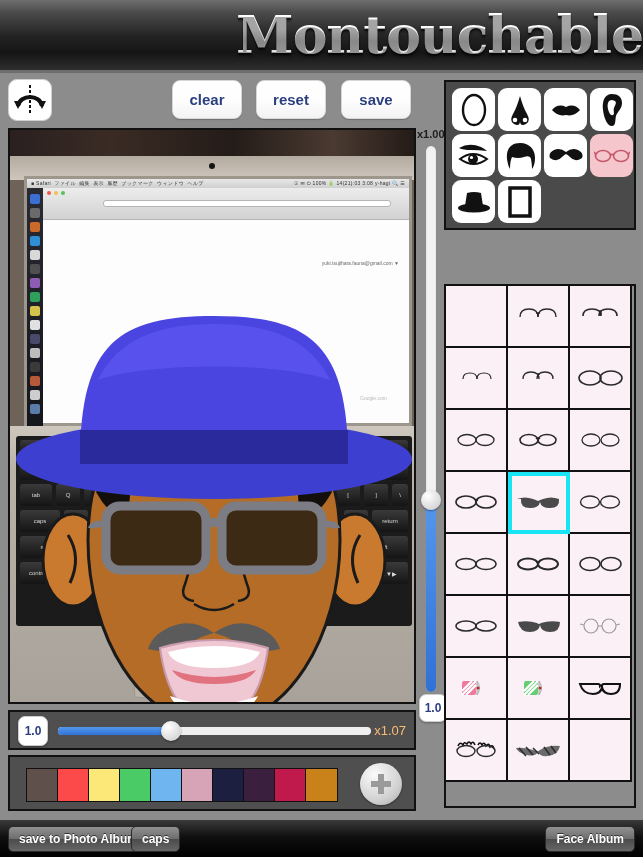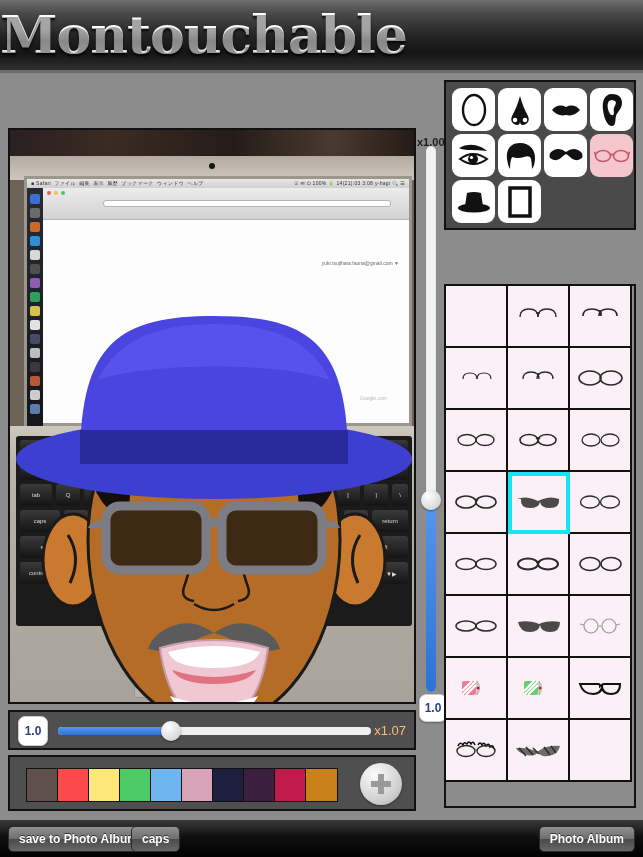--- a/index.html
+++ b/index.html
@@ -9,21 +9,21 @@
     font-family: "Liberation Sans", sans-serif;
     overflow: hidden;
   }
   #app { position: relative; width: 643px; height: 857px; background: #8c8c8c; }
 
   
   .titlebar {
     position: absolute; left: 0; top: 0; width: 643px; height: 73px;
     background: linear-gradient(180deg,#6f6f6f 0%,#4b4b4b 18%,#232323 52%,#151515 75%,#2e2e2e 100%);
     border-bottom: 3px solid #6d6d6d;
-    display: flex; align-items: center; justify-content: flex-start;
+    display: flex; align-items: center; justify-content: flex-end;
   }
   .app-title {
     font-family: "DejaVu Serif", serif;
     font-weight: 700;
     font-size: 52px;
     letter-spacing: -1px;
     background: linear-gradient(180deg,#ffffff 0%,#fbfbfb 40%,#d2d2d2 62%,#f2f2f2 100%);
     -webkit-background-clip: text; background-clip: text;
     color: transparent;
     -webkit-text-fill-color: transparent;
@@ -92,21 +92,21 @@
     border-radius:3px; color:#d6d6d6; font-size:6px;
     display:flex; align-items:center; justify-content:center; }
   .p-trackpad { position:absolute; left:124px; top:502px; width:150px; height:66px;
     background:#bab3a9; border:1px solid #9d968d; border-radius:4px; }
 
   
   .face-layer { position:absolute; left:0; top:0; width:408px; height:576px; }
 
   
   .vslider-label {
-    position:absolute; left:417px; top:136px; font-size:11px; color:#1d1d1d; font-weight:600;
+    position:absolute; left:417px; top:128px; font-size:11px; color:#1d1d1d; font-weight:600;
   }
   .vslider { position:absolute; left:425px; top:146px; width:12px; height:546px; }
   .vtrack-bg { position:absolute; left:1px; top:0; width:10px; height:100%;
     background:#f2f2f2; border-radius:5px; box-shadow: inset 0 0 1px rgba(0,0,0,.35); }
   .vtrack-fill { position:absolute; left:1px; bottom:0; width:10px; height:35%;
     background: linear-gradient(180deg,#5596ec,#2f72d6); border-radius:5px; }
   .vthumb { position:absolute; left:-4px; top:63%; width:20px; height:20px; border-radius:50%;
     background: radial-gradient(circle at 35% 30%,#ffffff,#d8d8d8 70%,#b9b9b9 100%);
     box-shadow:0 1px 2px rgba(0,0,0,.45); }
   .vbadge {
@@ -193,20 +193,33 @@
 </style>
 </head>
 <body>
 
 <div id="app">
 
   <div class="titlebar">
     <div class="app-title">Montouchable</div>
   </div>
 
+  <div class="toolbar">
+    <div class="flipbtn">
+      <svg width="34" height="32" viewBox="0 0 34 32">
+        <line x1="17" y1="1" x2="17" y2="31" stroke="#111" stroke-width="2" stroke-dasharray="3,2"></line>
+        <path d="M5 22 C7 10, 27 10, 29 22" stroke="#111" stroke-width="4" fill="none"></path>
+        <polygon points="1,17 9,17 5,25" fill="#111"></polygon>
+        <polygon points="25,17 33,17 29,25" fill="#111"></polygon>
+      </svg>
+    </div>
+    <div class="topbtn" id="btn-clear">clear</div>
+    <div class="topbtn" id="btn-reset">reset</div>
+    <div class="topbtn" id="btn-save">save</div>
+  </div>
 
   <div class="canvas-wrap">
     <div class="photo">
       <div class="p-darktop"></div>
       <div class="p-lidtop"></div>
       <div class="p-camera"></div>
       <div class="p-screen">
         <div class="p-menubar">
           <div class="p-menutext">■ Safari &nbsp;ファイル&nbsp; 編集&nbsp; 表示&nbsp; 履歴&nbsp; ブックマーク&nbsp; ウィンドウ&nbsp; ヘルプ</div>
           <div class="p-menutext right">☉ ✉ ⏻ 100% 🔋 14(21):03 3:08 y-hagi 🔍 ☰</div>
@@ -634,16 +647,16 @@
         </div>
         <div class="item-cell">
           <svg width="52" height="26" viewBox="0 0 52 26"></svg>
         </div>
       </div>
   </div>
 
   <div class="bottombar">
     <div class="bbtn" id="bbtn-photo">save to Photo Album</div>
     <div class="bbtn" id="bbtn-tweet">caps</div>
-    <div class="bbtn" id="bbtn-facealbum">Photo Album</div>
+    <div class="bbtn" id="bbtn-facealbum">Face Album</div>
   </div>
 
 </div>
 
 </body></html>

